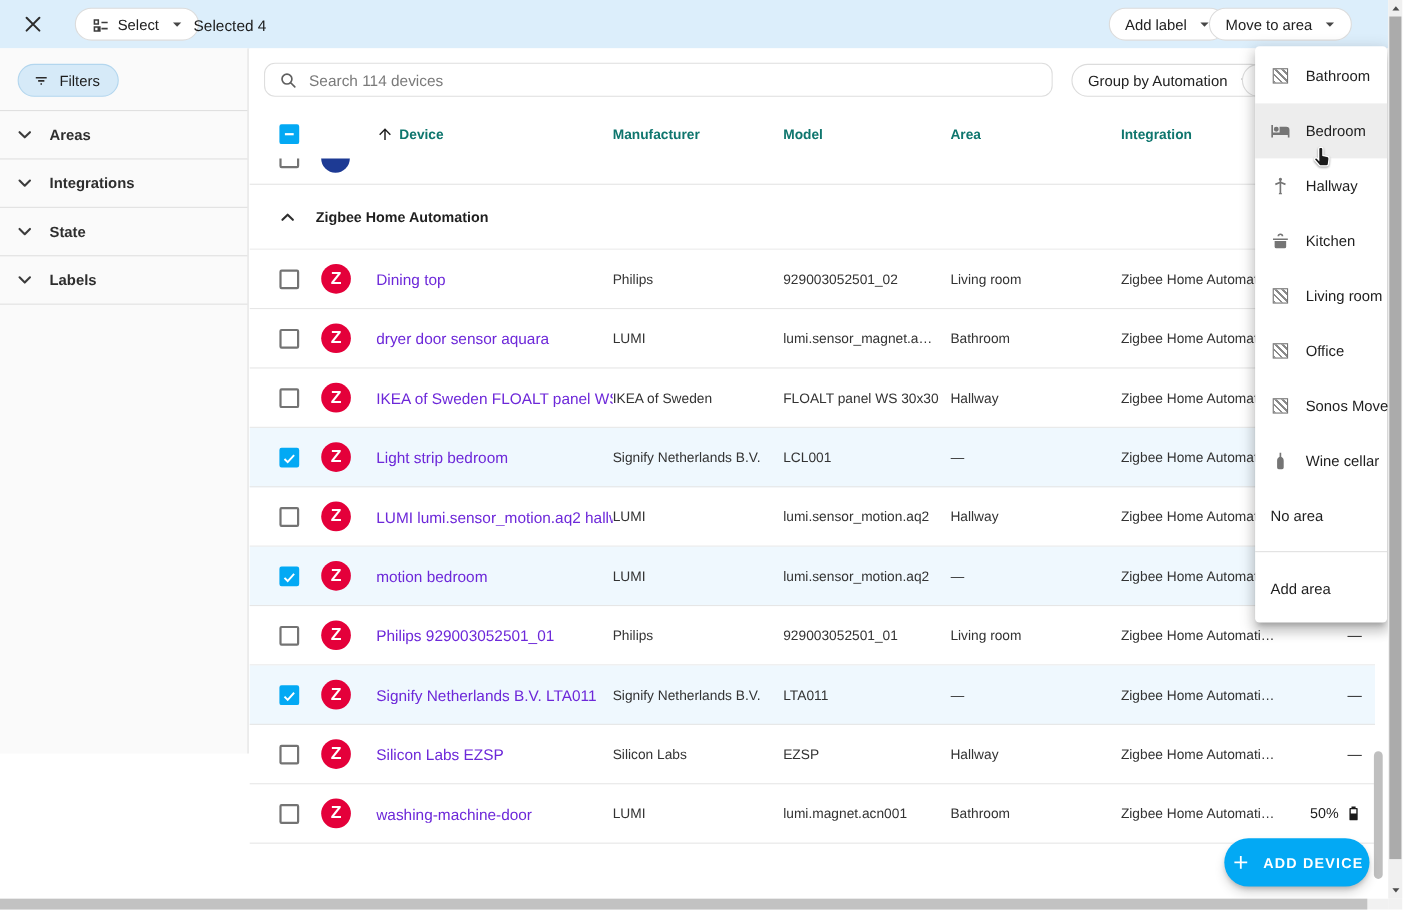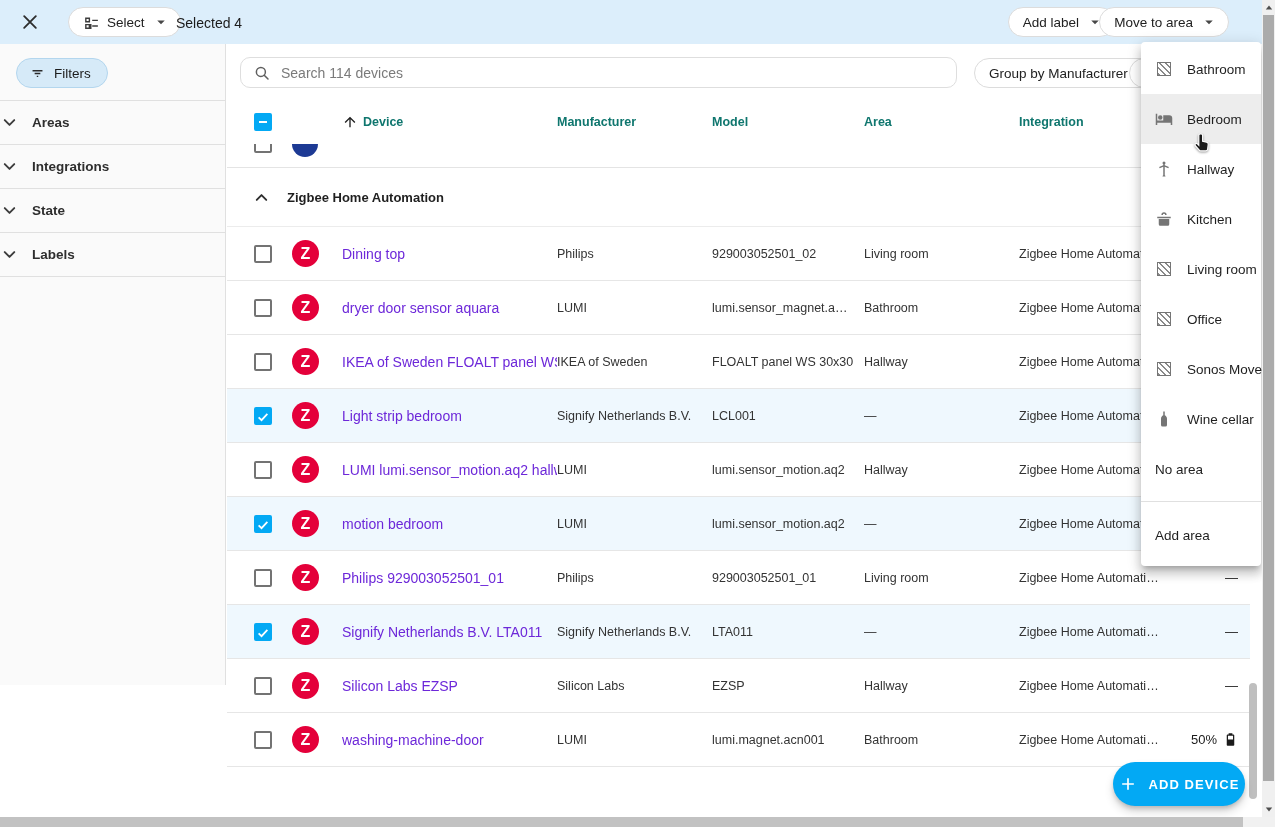--- a/index.html
+++ b/index.html
@@ -25,21 +25,21 @@
   .tb-move { position:absolute; right:33px; top:7px; }
   .caret { width:18px; height:18px; fill:#474747; }
 
   
   #sidebar { position:absolute; left:0; top:44px; width:226px; height:641px; background:#fafafa; border-right:1px solid #e0e0e0; }
   .filters-pill {
     position:absolute; left:16px; top:14px; height:30px; padding:0 16px 0 12px; display:inline-flex; align-items:center; gap:8px;
     background:#d6eaf8; border:1px solid #b3d6ee; border-radius:16px; font-size:13.5px; color:#1c1c1c; cursor:pointer;
   }
   #side-sections { position:absolute; left:0; top:56px; width:100%; border-top:1px solid #e0e0e0; }
-  .side-section { height:44px; display:flex; align-items:center; gap:13px; border-bottom:1px solid #e0e0e0; cursor:pointer; }
+  .side-section { height:44px; display:flex; align-items:center; gap:13px; padding-left:13px; border-bottom:1px solid #e0e0e0; cursor:pointer; }
   .side-section .chev { width:19px; height:19px; stroke:#3c3c3c; }
   .side-label { font-size:13.5px; font-weight:700; color:#2e2e2e; }
 
   
   #main { position:absolute; left:227px; top:44px; width:1035px; height:773px; background:#fff; }
   .searchbox {
     position:absolute; left:13px; top:13px; width:717px; height:31px; border:1px solid #dedede; border-radius:10px;
     display:flex; align-items:center; padding:0 12px; gap:10px; background:#fff;
   }
   .searchbox input { border:none; outline:none; flex:1; font-family:inherit; font-size:14px; color:#212121; background:transparent; }
@@ -177,21 +177,21 @@
 
 <div id="main">
   <div class="searchbox">
     <svg width="18" height="18" viewBox="0 0 24 24">
         <circle cx="10.5" cy="10.5" r="6" fill="none" stroke="#5f5f5f" stroke-width="2"></circle>
         <path d="M15 15l5 5" stroke="#5f5f5f" stroke-width="2" stroke-linecap="round"></path>
       </svg>
     <input value="" placeholder="Search 114 devices" style="">
   </div>
   <div class="pill groupby">
-    <span>Group by Manufacturer</span>
+    <span>Group by Automation</span>
     <svg class="caret" viewBox="0 0 24 24">
         <path d="M7 10l5 5 5-5z"></path>
       </svg>
   </div>
   <div class="hidden-pill"></div>
 
   <div id="thead" class="grid">
     <div></div>
     <div class="cb indet"></div>
     <div></div>

